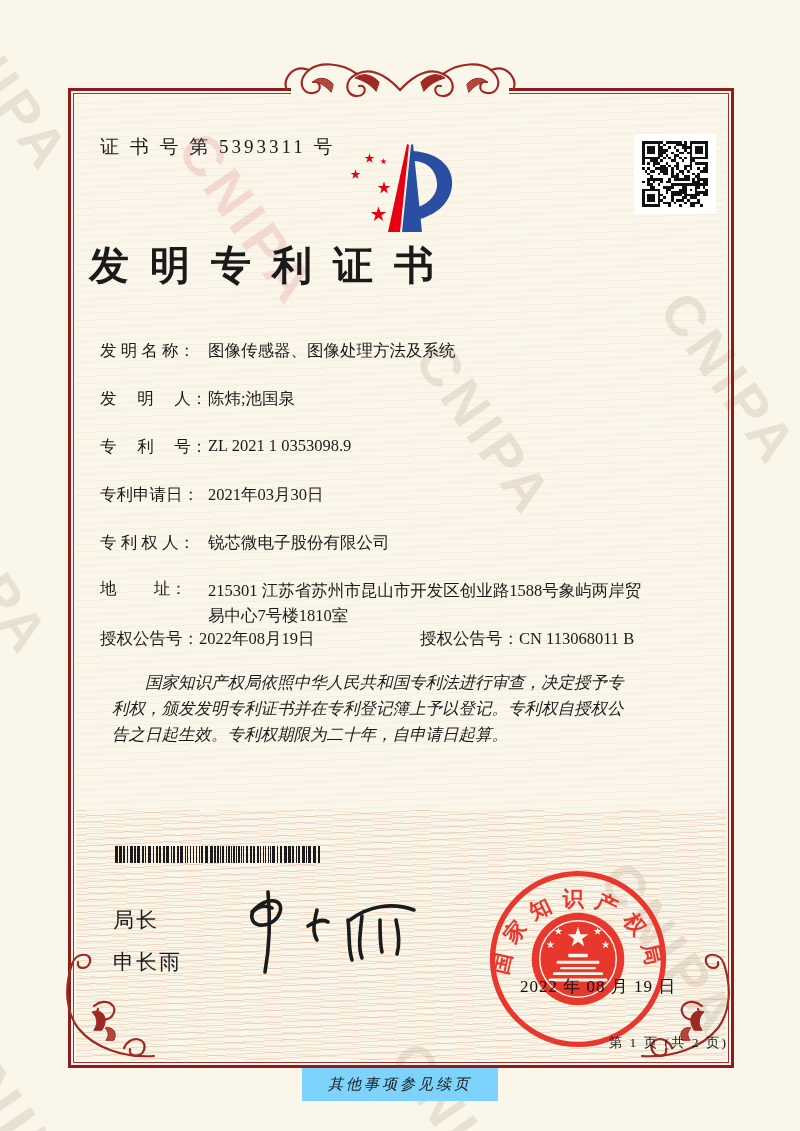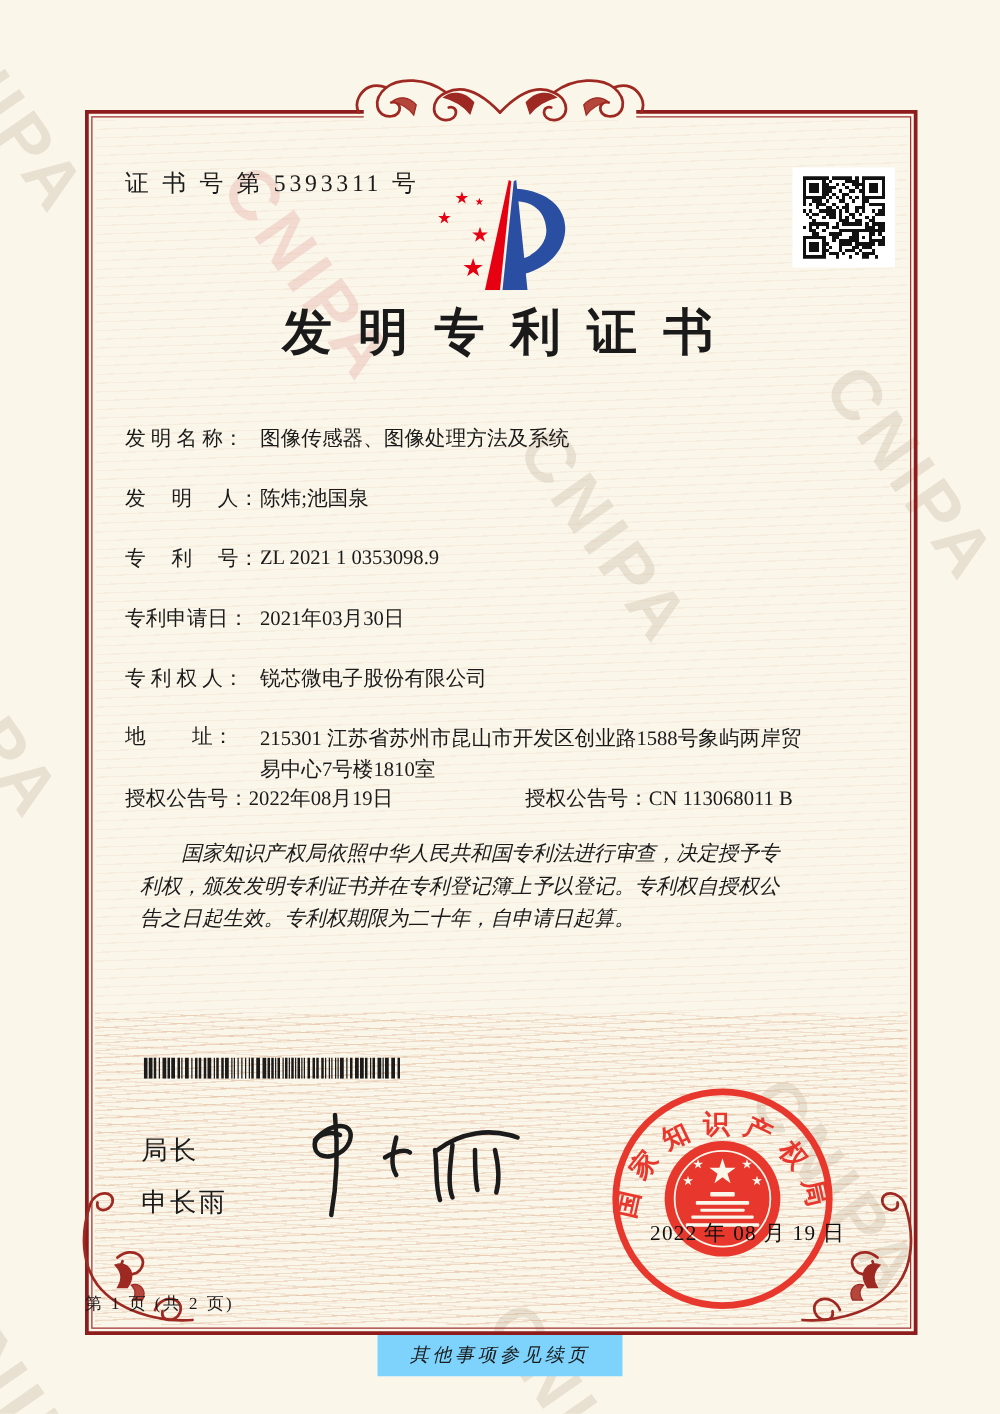--- a/index.html
+++ b/index.html
@@ -23,38 +23,38 @@
     background:repeating-linear-gradient(177deg, rgba(213,158,118,0.30) 0 1px, transparent 1px 6px),
                repeating-linear-gradient(184deg, rgba(213,158,118,0.20) 0 1px, transparent 1px 7px)}
 
   .orn{position:absolute;z-index:2}
 
   
   .abs{position:absolute;z-index:3}
   #cert-no{left:100px;top:134px;font-size:19px;letter-spacing:3px}
   #logo{left:336px;top:131px}
   #qrbox{left:634px;top:134px;width:82px;height:80px;background:#fff;display:flex;align-items:center;justify-content:center}
-  #title{left:68px;top:238px;width:660px;text-align:center;font-size:40px;font-weight:700;
+  #title{left:68px;top:238px;width:660px;text-align:left;font-size:40px;font-weight:700;
          letter-spacing:21px;text-indent:21px}
   #fields{left:100px;top:340px;width:552px;font-size:16.5px}
   .frow{position:absolute;left:0;width:552px}
   .flabel{display:inline-block;width:108px;vertical-align:top}
   .fvalue{display:inline-block;vertical-align:top}
   .fvalue.wrap{width:440px;line-height:25px}
   .pair2{position:absolute;left:320px;top:0;white-space:nowrap}
   #paras{left:100px;top:658px;width:548px;font-size:16.5px;line-height:26px}
   .kai{font-style:italic}
   #paras p{margin:12px;text-indent:2em}
   #barcode{left:115px;top:846px;width:206px;height:17px}
   #signer{left:113px;top:906px;font-family:"Liberation Sans",sans-serif;font-size:21px;letter-spacing:2px}
   #signer div{margin-bottom:14px}
   #signature{left:222px;top:886px}
   #seal{left:489px;top:870px;z-index:3}
   #seal-date{left:520px;top:975px;width:172px;font-size:17px;letter-spacing:1px;z-index:4;color:#101010}
-  #page-num{left:68px;top:1034px;width:660px;text-align:left;font-size:13.5px;letter-spacing:2px}
+  #page-num{left:68px;top:1034px;width:660px;text-align:right;font-size:13.5px;letter-spacing:2px}
   #cont-note{left:50%;transform:translateX(-50%);top:1068px;background:#7dd3fc;
              padding:7px 26px;font-size:15px;letter-spacing:3px;z-index:2;white-space:nowrap}
 </style>
 </head>
 <body>
 
 <div id="page">
 
   <span class="wm" style="left:-28px;top:-14px">CNIPA</span>
   <span class="wm pink" style="left:218px;top:120px">CNIPA</span>

